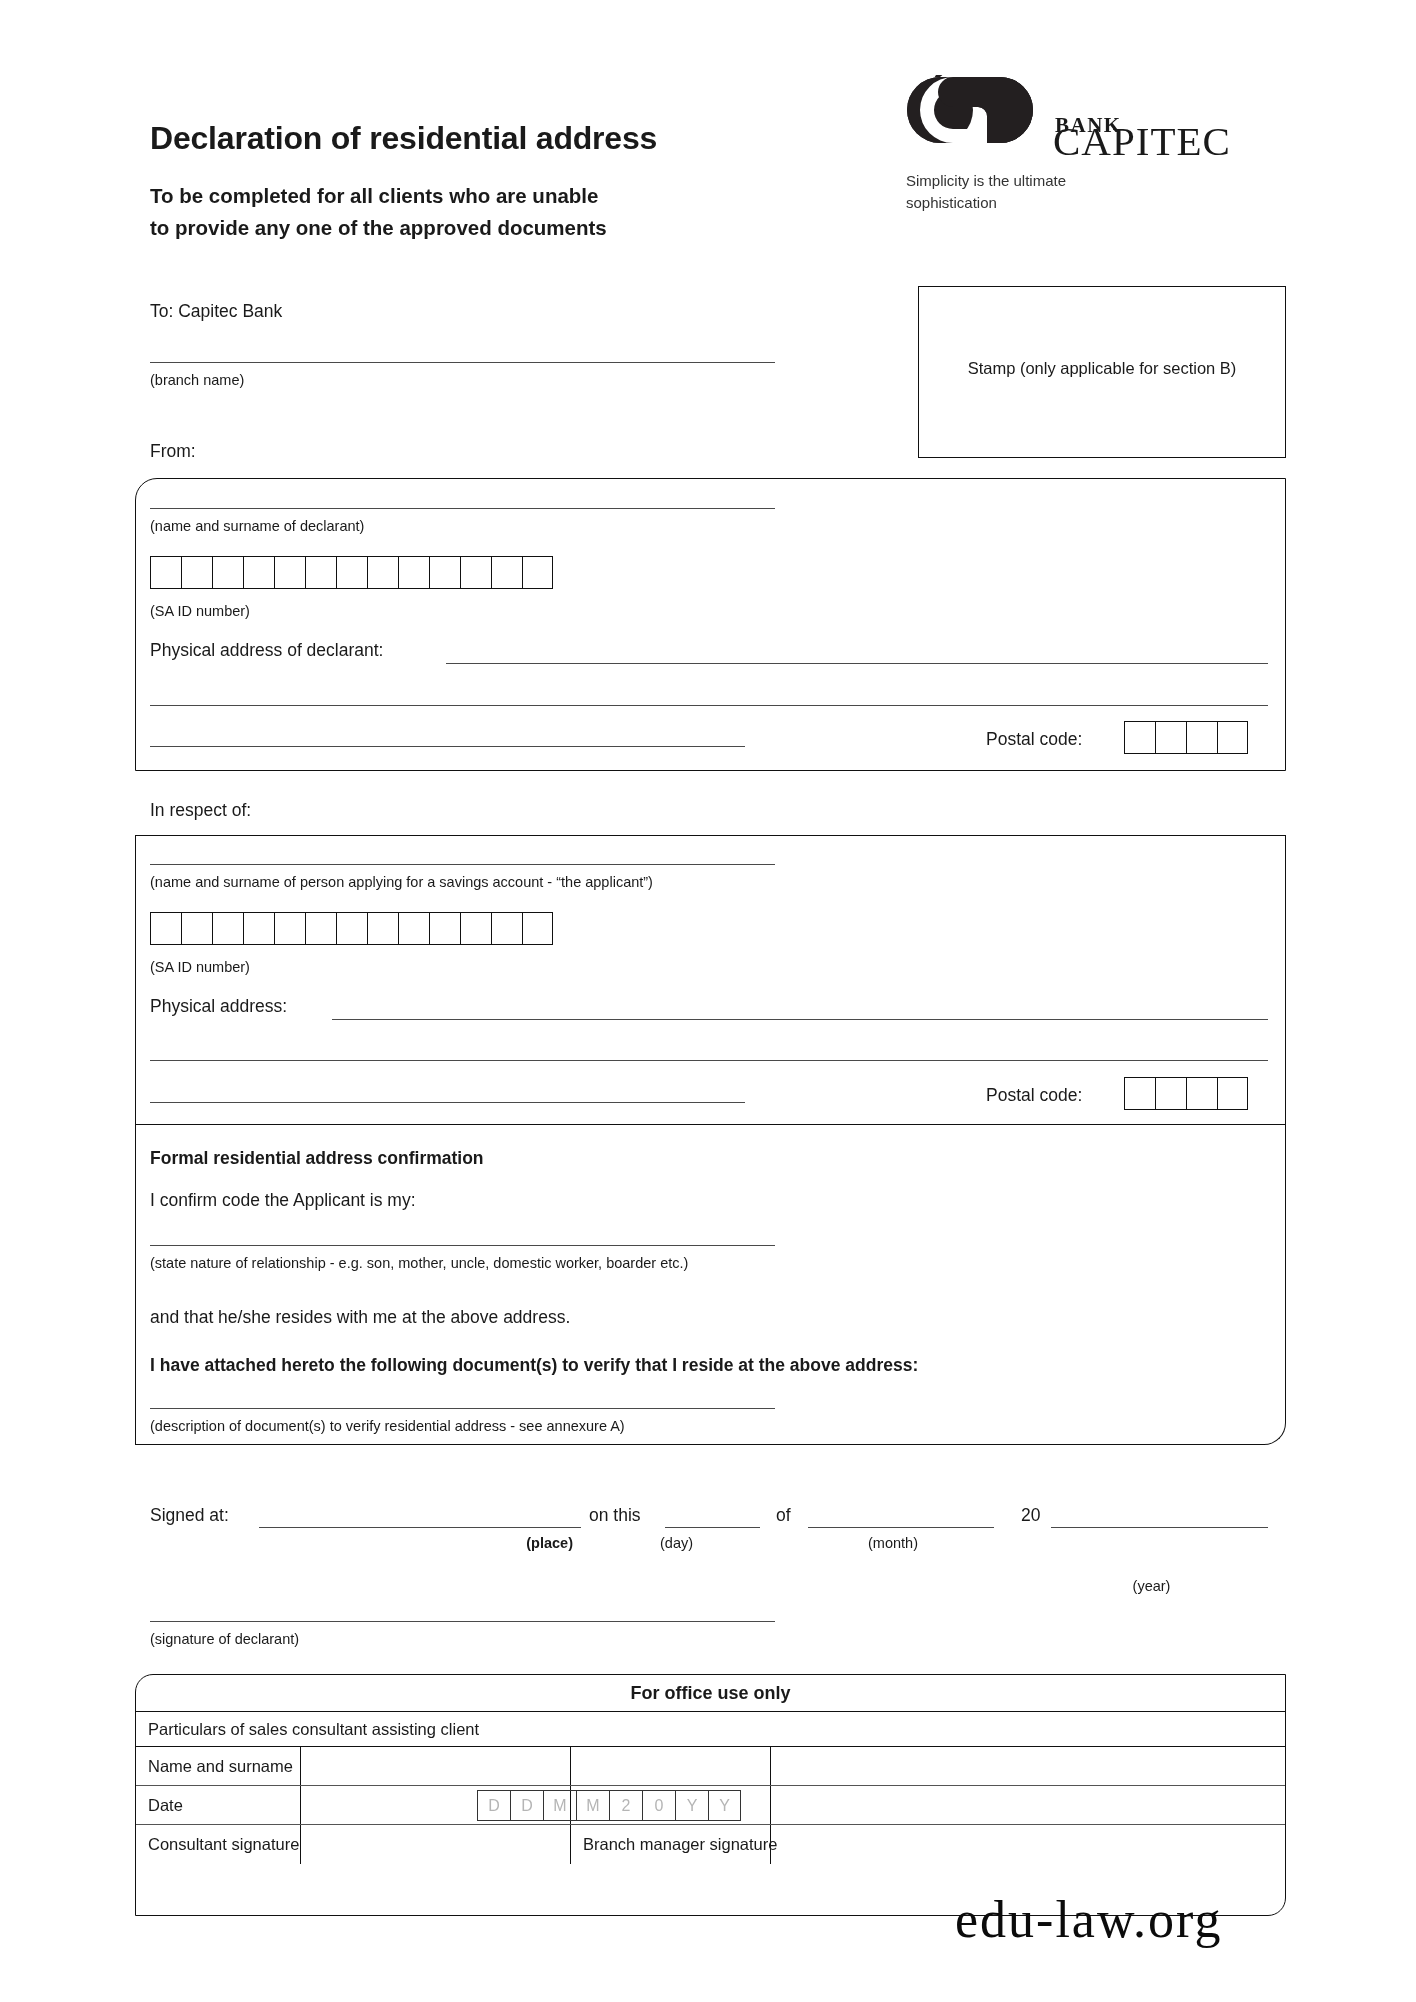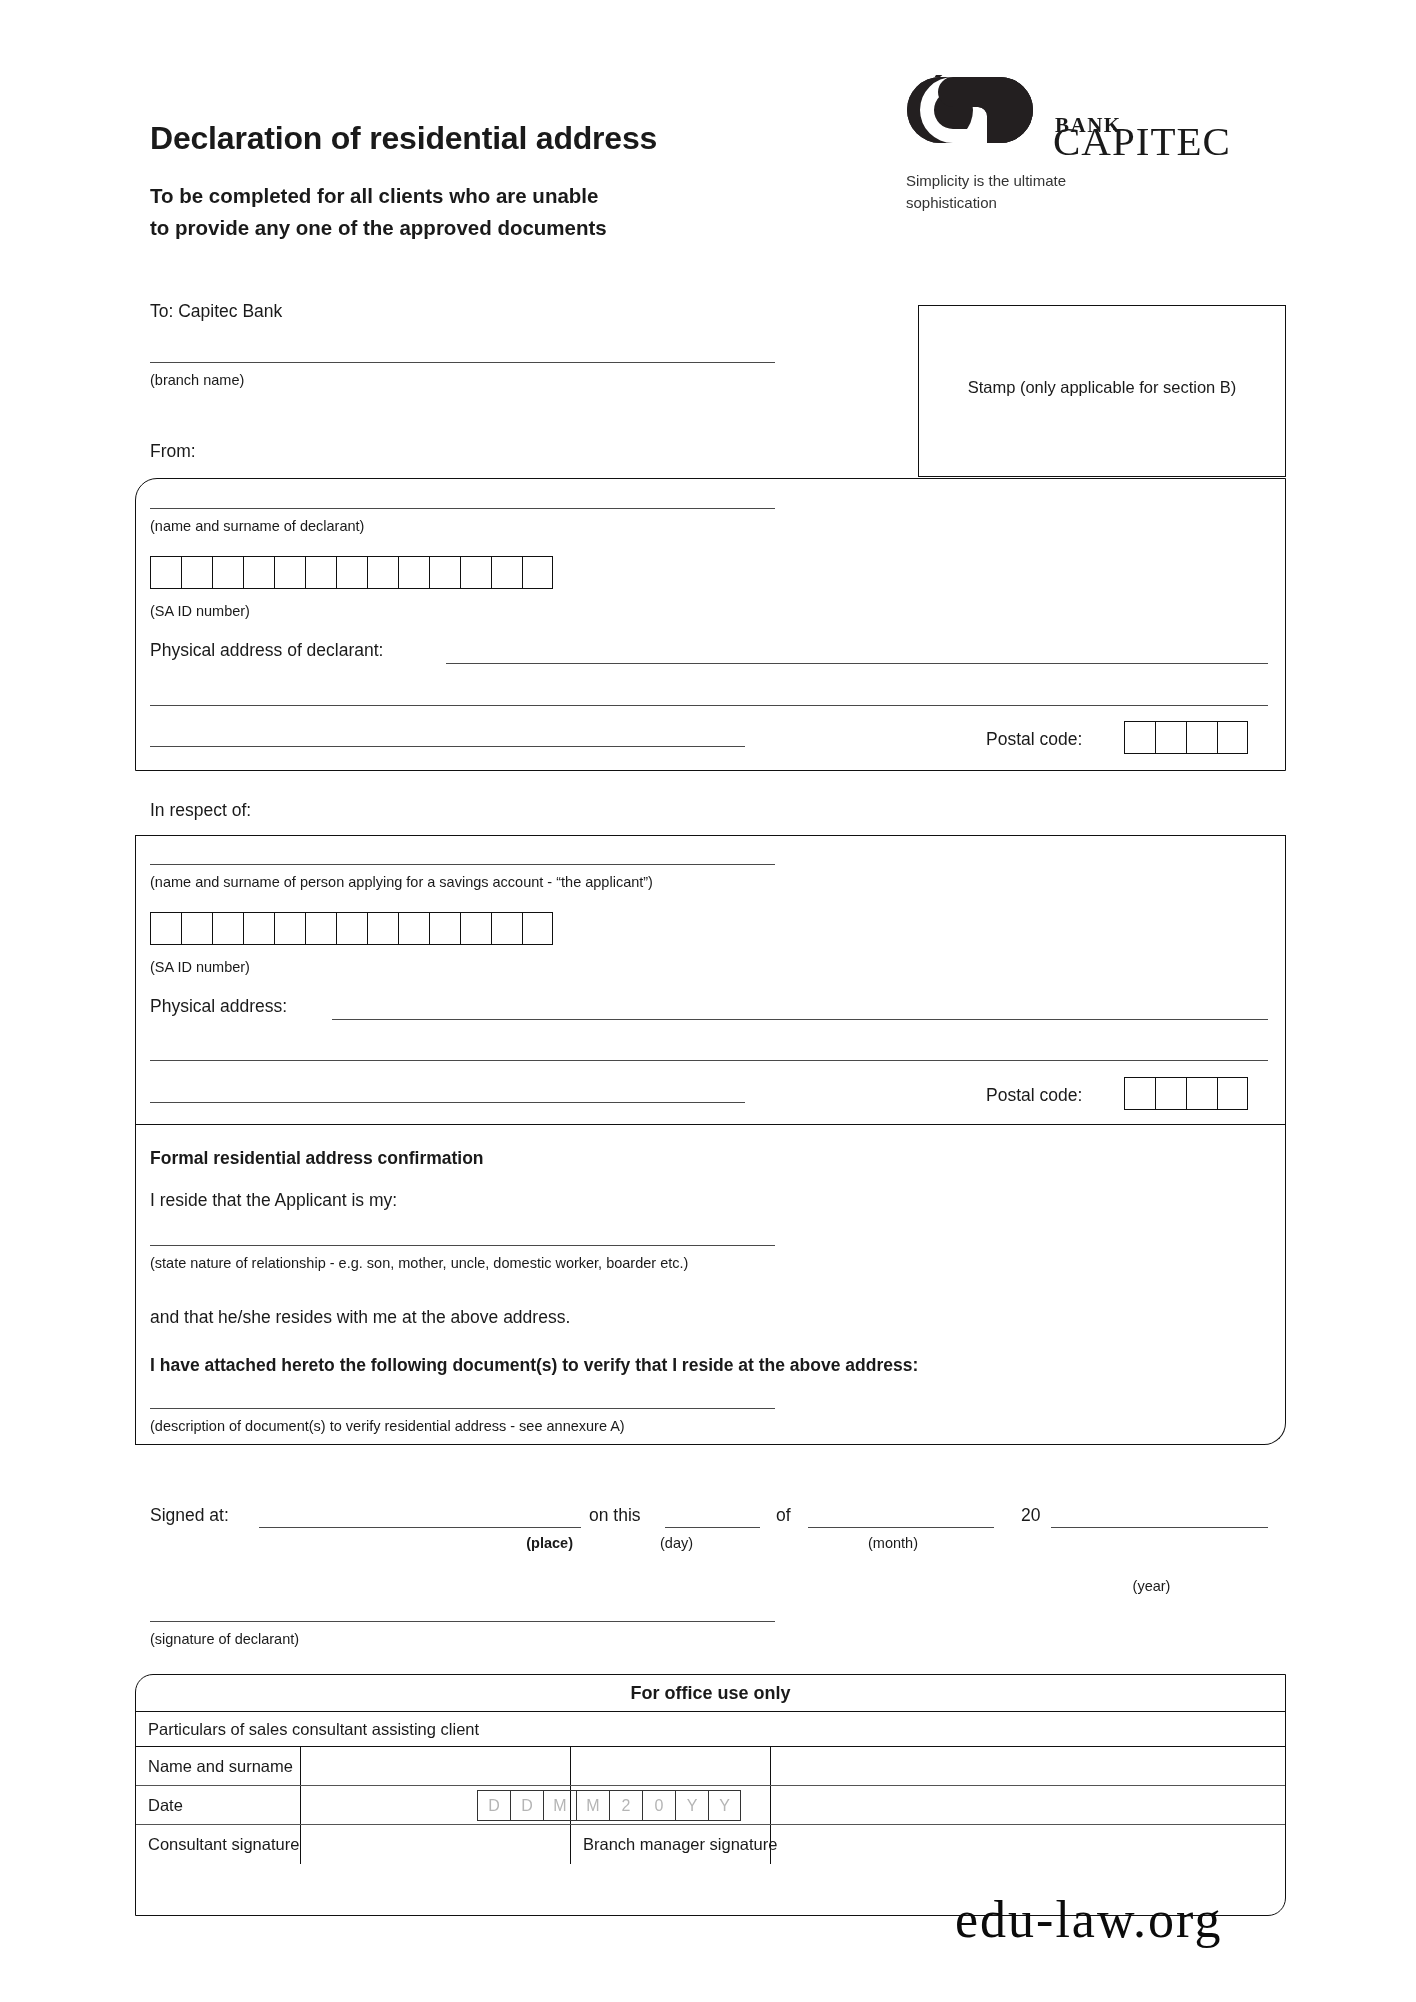--- a/index.html
+++ b/index.html
@@ -91,21 +91,20 @@
     border-bottom: 1.3px solid #4a4a4a;
     height: 0;
   }
 
   
   .stamp-box {
     position: absolute;
     left: 918px; top: 286px;
     width: 368px; height: 172px;
     border: 1.6px solid #111111;
-    margin-top: 19px;
   }
   .stamp-text {
     position: absolute;
     left: 0; right: 0; top: 72px;
     text-align: center;
     font-size: 16.5px;
     color: #1a1a1a;
   }
 
   
@@ -348,21 +347,21 @@
       <div class="cell"></div>
       <div class="cell"></div>
       <div class="cell"></div>
       <div class="cell"></div>
     </div>
 
   <div class="sec-divider"></div>
   <div class="sec-box sec-confirm"></div>
 
   <div class="lbl-bold" style="left:150px; top:1148px;">Formal residential address confirmation</div>
-  <div class="lbl" style="left:150px; top:1190px;">I reside that the Applicant is my:</div>
+  <div class="lbl" style="left:150px; top:1190px;">I confirm code the Applicant is my:</div>
 
   <div class="rule" style="left:150px; top:1245px; width:625px;"></div>
   <div class="lbl-small" style="left:150px; top:1255px;">(state nature of relationship - e.g. son, mother, uncle, domestic worker, boarder etc.)</div>
 
   <div class="lbl" style="left:150px; top:1307px;">and that he/she resides with me at the above address.</div>
   <div class="lbl-bold" style="left:150px; top:1355px;">I have attached hereto the following document(s) to verify that I reside at the above address:</div>
 
   <div class="rule" style="left:150px; top:1408px; width:625px;"></div>
   <div class="lbl-small" style="left:150px; top:1418px;">(description of document(s) to verify residential address - see annexure A)</div>
 

